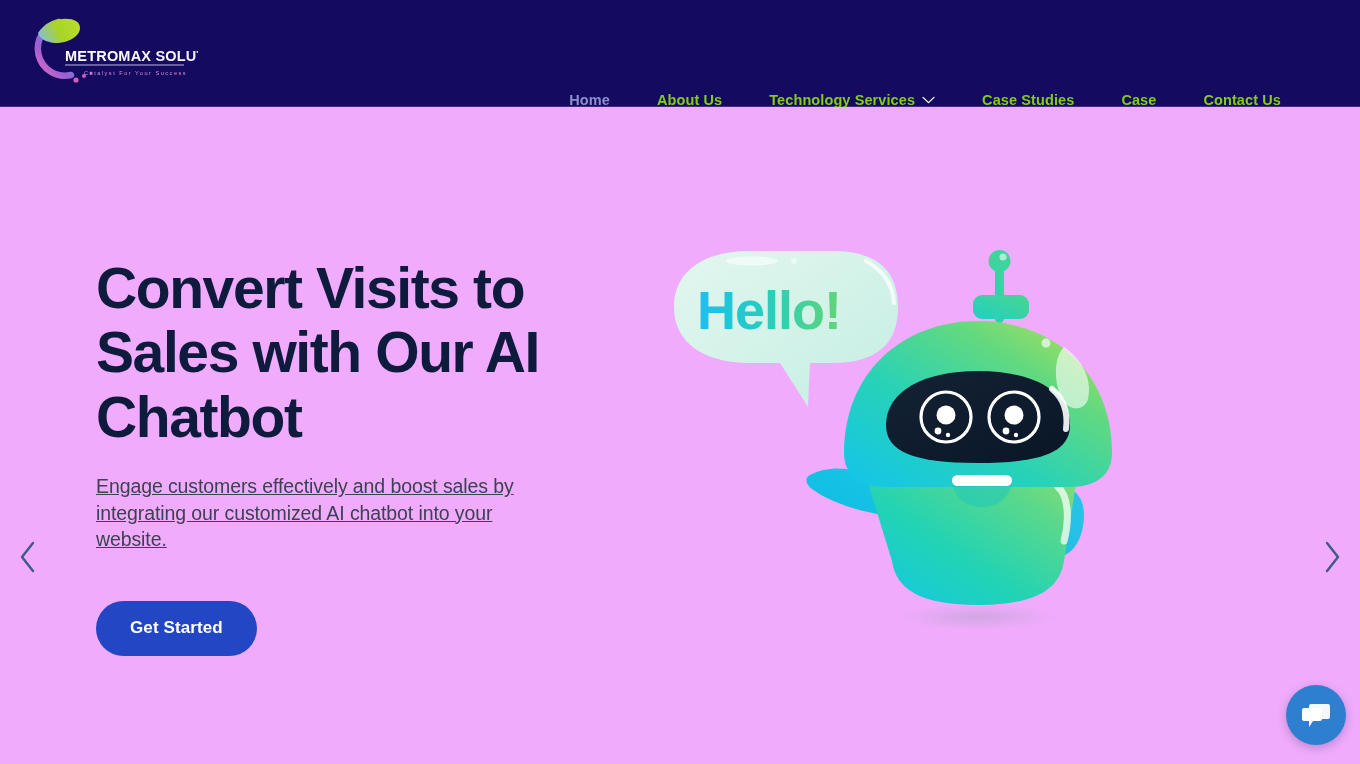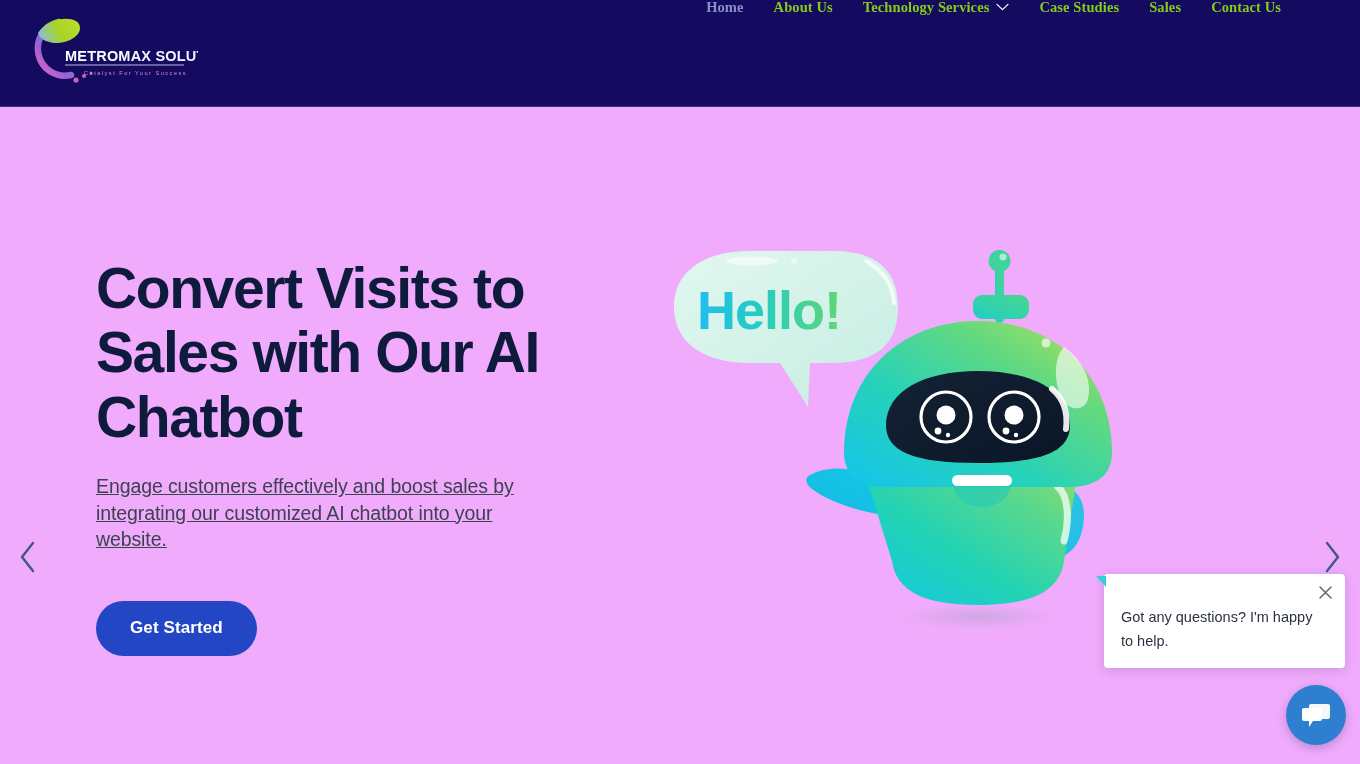--- a/index.html
+++ b/index.html
@@ -22,23 +22,22 @@
   }
   .logo-wrap {
     position:absolute; left:18px; top:10px;
     width:180px; height:82px;
   }
   .logo-svg { display:block; }
 
   .nav {
     position:absolute; right:64px; top:0;
     height:107px;
-    display:flex; align-items:flex-start;
-    gap:0px;
-    font-family:Liberation Serif, serif;
+    display:flex; align-items:flex-end;
+    gap:17px;
   }
   .nav-item {
     color:#84cc16;
     font-size:14.5px;
     font-weight:bold;
     letter-spacing:0.1px;
     text-decoration:none;
     padding:0 15px;
     white-space:nowrap;
     display:flex; align-items:center; gap:7px;
@@ -212,21 +211,21 @@
         <svg class="chev-down" width="13" height="8" viewBox="0 0 13 8">
           <path d="M1 1.4 L6.5 6.6 L12 1.4" fill="none" stroke="#ffffff" stroke-width="1.3" stroke-linecap="round" stroke-linejoin="round"></path>
         </svg>
       </a>
 
       <a class="nav-item" href="#">
         <span>Case Studies</span>
       </a>
 
       <a class="nav-item" href="#">
-        <span>Sales</span>
+        <span>Case</span>
       </a>
 
       <a class="nav-item" href="#">
         <span>Contact Us</span>
       </a>
 
     </nav>
   </header>
 
   <section class="hero">
@@ -360,29 +359,20 @@
       </svg>
     </button>
     <button class="arrow arrow-right">
       <svg width="24" height="34" viewBox="0 0 24 34">
         <path d="M7 3 L18 17 L7 31" fill="none" stroke="#3d5a86" stroke-width="2.4" stroke-linecap="round" stroke-linejoin="round"></path>
       </svg>
     </button>
 
   </section>
 
-  <div class="chat-popup">
-    <span class="chat-popup-tail"></span>
-    <button class="chat-close">
-      <svg width="15" height="15" viewBox="0 0 15 15">
-        <path d="M2 2 L13 13 M13 2 L2 13" fill="none" stroke="#5d6673" stroke-width="1.5" stroke-linecap="round"></path>
-      </svg>
-    </button>
-    <div class="chat-popup-text">Got any questions? I'm happy to help.</div>
-  </div>
 
   <button class="chat-fab">
     <svg width="30" height="27" viewBox="0 0 30 27">
       <path d="M10 2 H27 C28.1 2 29 2.9 29 4 V15 C29 16.1 28.1 17 27 17 H10
                C8.9 17 8 16.1 8 15 V4 C8 2.9 8.9 2 10 2 Z" fill="#ffffff" opacity="0.95"></path>
       <path d="M3 6 H19 C20.1 6 21 6.9 21 8 V17 C21 18.1 20.1 19 19 19 H12 L8 25 L8 19 H3
                C1.9 19 1 18.1 1 17 V8 C1 6.9 1.9 6 3 6 Z" fill="#ffffff"></path>
     </svg>
   </button>
 

